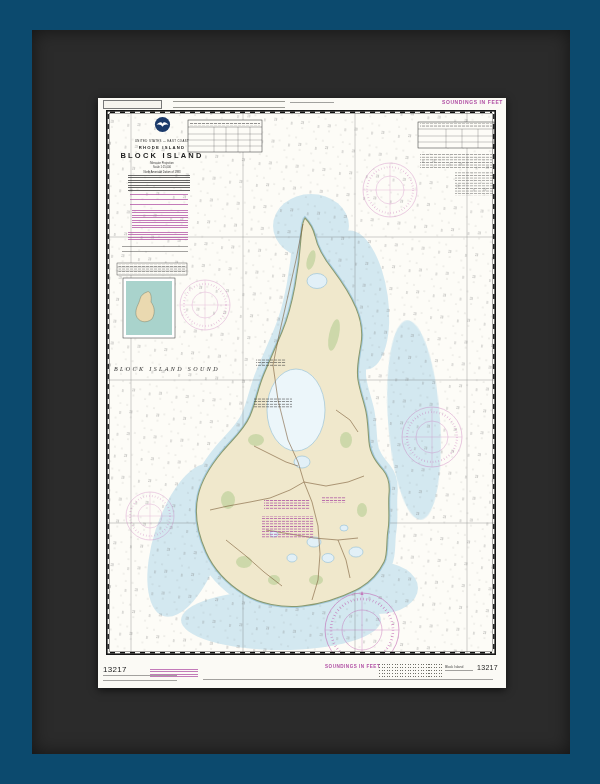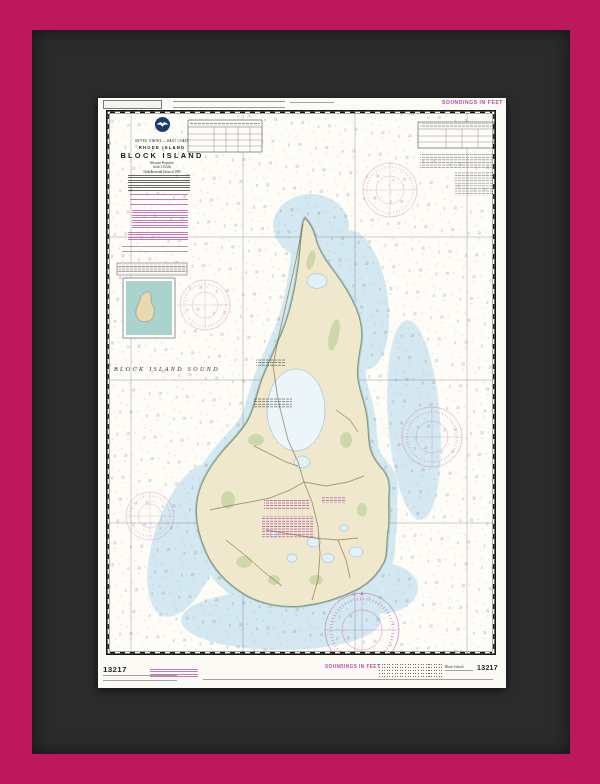--- a/index.html
+++ b/index.html
@@ -1,27 +1,27 @@
 <!DOCTYPE html>
 <html><head>
 <meta charset="utf-8">
 <style>
   html,body{margin:0;padding:0;background:#000;}
-  #stage{position:relative;width:600px;height:784px;background:#be185d;overflow:hidden;
+  #stage{position:relative;width:600px;height:784px;background:#0c4a6e;overflow:hidden;
          font-family:"Liberation Sans","DejaVu Sans",sans-serif;}
   .mat{position:absolute;left:32px;top:30px;width:538px;height:724px;background:#2b2b2b;
        box-shadow:inset 0 0 18px rgba(0,0,0,.55);}
   .paper{position:absolute;left:98px;top:98px;width:408px;height:590px;background:#fbfaf5;
          box-shadow:0 2px 8px rgba(0,0,0,.65);}
   
   .soundings-top{position:absolute;top:1px;right:3px;font-size:5px;font-weight:bold;
     letter-spacing:.6px;color:#b04fa4;}
   .soundings-bottom{position:absolute;top:566px;left:227px;font-size:4.6px;font-weight:bold;
     letter-spacing:.5px;color:#b04fa4;}
-  .chartnum{position:absolute;font-weight:bold;color:#1c1c1c;}
+  .chartnum{position:absolute;font-weight:normal;color:#1c1c1c;}
   .chartnum.left{left:5px;top:567px;font-size:8px;letter-spacing:.3px;}
   .chartnum.right{left:379px;top:566px;font-size:7px;letter-spacing:.3px;}
   .edition{position:absolute;left:347px;top:567px;font-size:3.4px;color:#444;line-height:1.2;
     text-align:center;}
   
   .tb{position:absolute;background-image:repeating-linear-gradient(to bottom,
       rgba(45,45,45,.72) 0,rgba(45,45,45,.72) .8px,transparent .8px,transparent 2.5px);}
   .tb.m{background-image:repeating-linear-gradient(to bottom,
       rgba(176,79,164,.75) 0,rgba(176,79,164,.75) .8px,transparent .8px,transparent 2.5px);}
   .tb.light{opacity:.6;}

